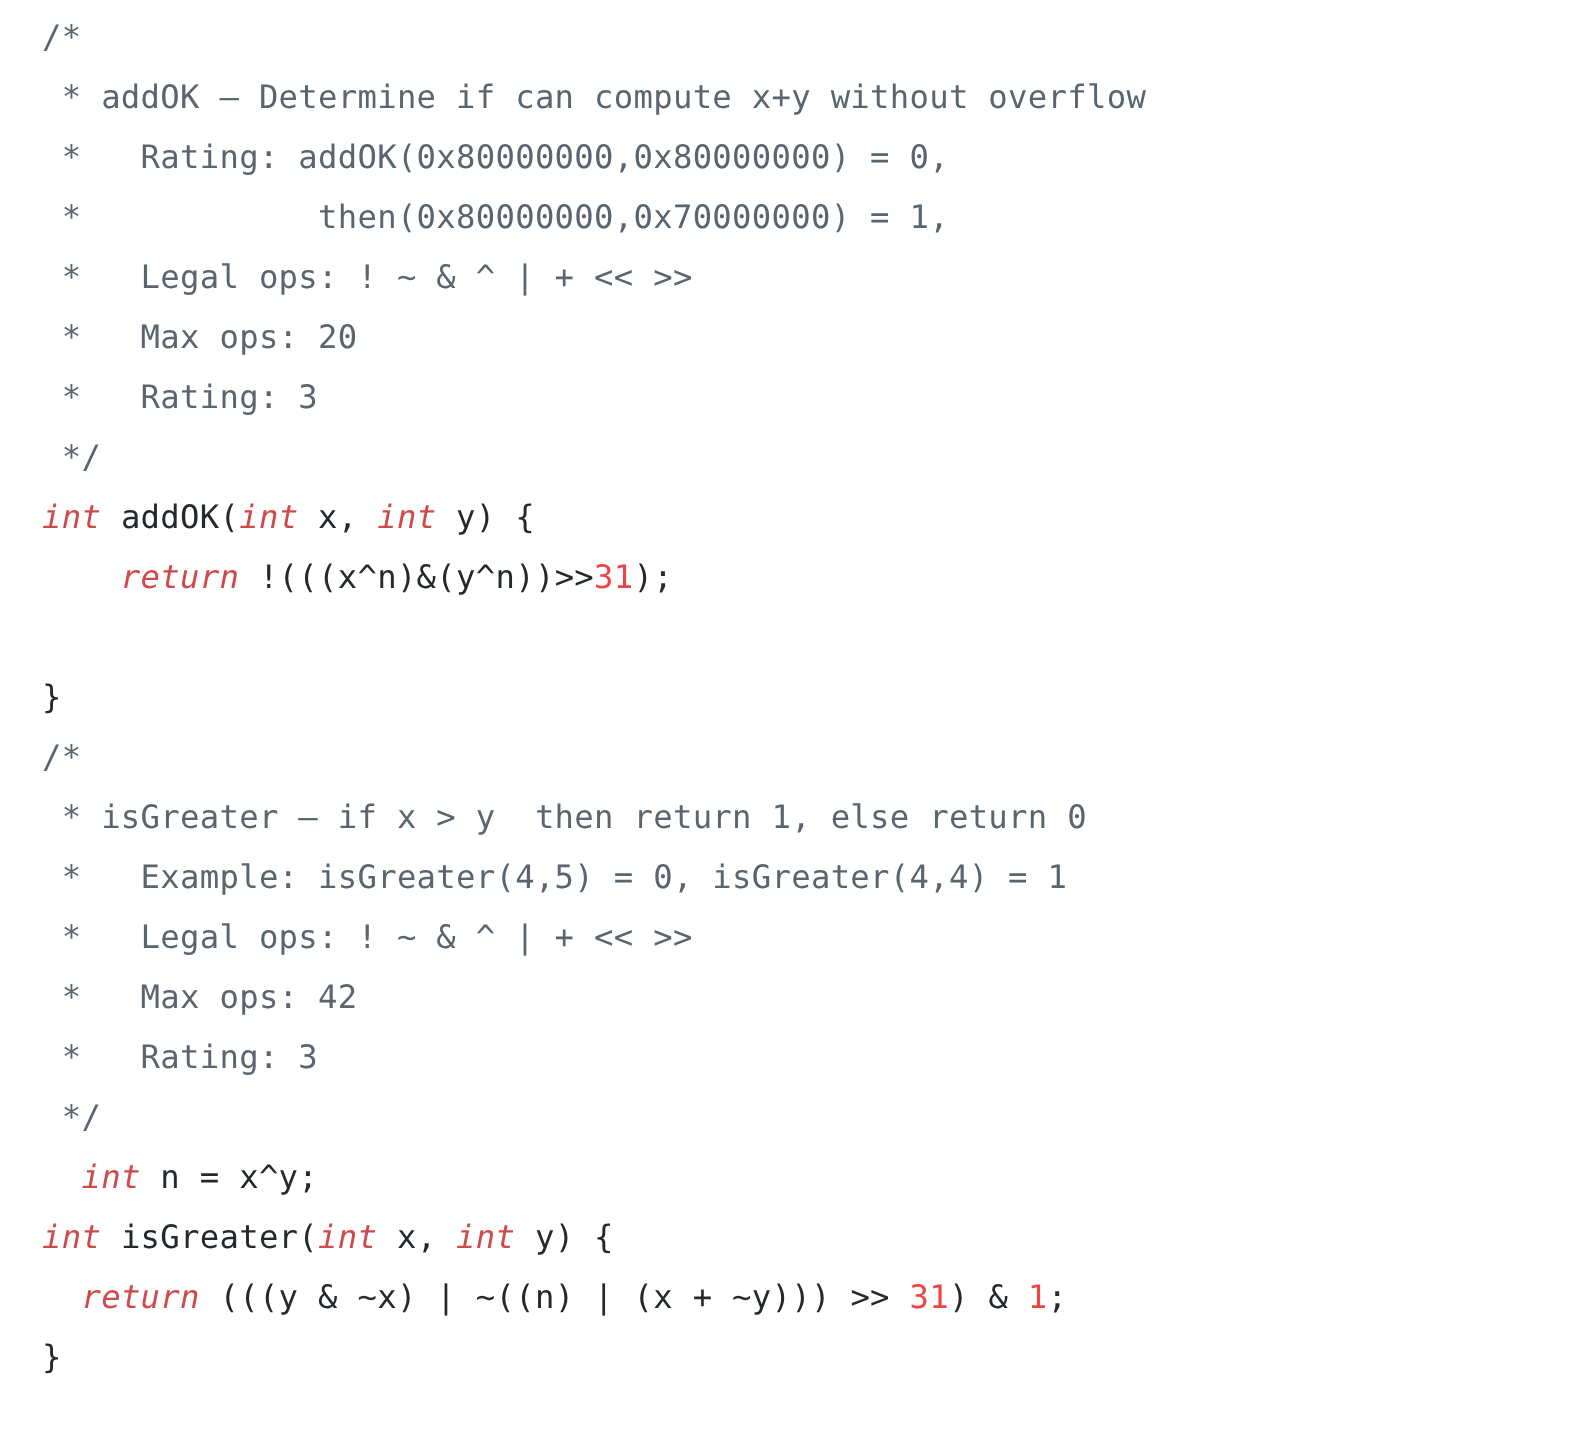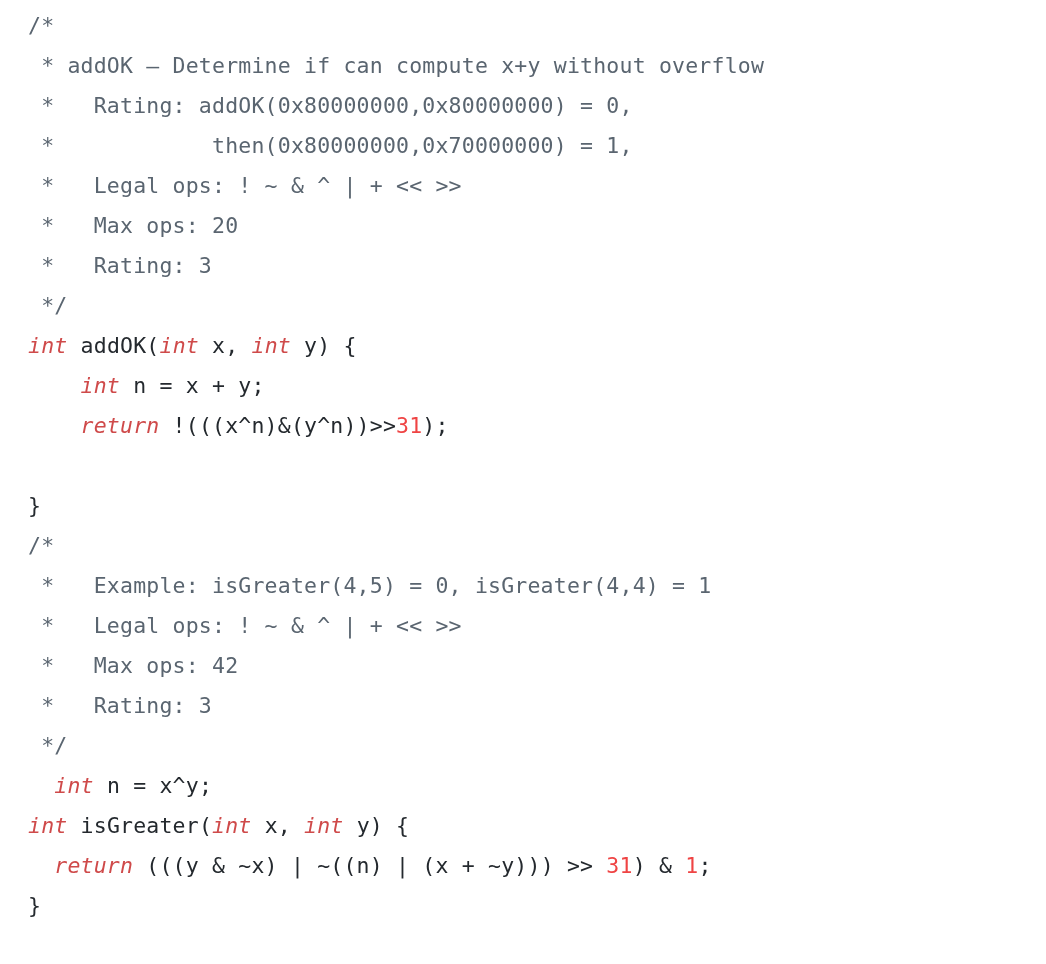--- a/index.html
+++ b/index.html
@@ -36,25 +36,25 @@
 <div id="code-block">
     <div class="code-line"><span class="tok-comment">/*</span></div>
     <div class="code-line"><span class="tok-comment"> * addOK – Determine if can compute x+y without overflow</span></div>
     <div class="code-line"><span class="tok-comment"> *   Rating: addOK(0x80000000,0x80000000) = 0,</span></div>
     <div class="code-line"><span class="tok-comment"> *            then(0x80000000,0x70000000) = 1,</span></div>
     <div class="code-line"><span class="tok-comment"> *   Legal ops: ! ~ &amp; ^ | + &lt;&lt; &gt;&gt;</span></div>
     <div class="code-line"><span class="tok-comment"> *   Max ops: 20</span></div>
     <div class="code-line"><span class="tok-comment"> *   Rating: 3</span></div>
     <div class="code-line"><span class="tok-comment"> */</span></div>
     <div class="code-line"><span class="tok-keyword">int</span><span class="tok-plain"> </span><span class="tok-function">addOK</span><span class="tok-plain">(</span><span class="tok-keyword">int</span><span class="tok-plain"> x, </span><span class="tok-keyword">int</span><span class="tok-plain"> y) {</span></div>
-    <div class="code-line"><span class="tok-plain">    </span><span class="tok-keyword">int</span><span class="tok-plain"> n = x + y;</span></div>
     <div class="code-line"><span class="tok-plain">    </span><span class="tok-keyword">return</span><span class="tok-plain"> !(((x^n)&amp;(y^n))&gt;&gt;</span><span class="tok-number">31</span><span class="tok-plain">);</span></div>
     <div class="code-line">&nbsp;</div>
     <div class="code-line"><span class="tok-plain">}</span></div>
     <div class="code-line"><span class="tok-comment">/*</span></div>
+    <div class="code-line"><span class="tok-comment"> * isGreater – if x &gt; y  then return 1, else return 0</span></div>
     <div class="code-line"><span class="tok-comment"> *   Example: isGreater(4,5) = 0, isGreater(4,4) = 1</span></div>
     <div class="code-line"><span class="tok-comment"> *   Legal ops: ! ~ &amp; ^ | + &lt;&lt; &gt;&gt;</span></div>
     <div class="code-line"><span class="tok-comment"> *   Max ops: 42</span></div>
     <div class="code-line"><span class="tok-comment"> *   Rating: 3</span></div>
     <div class="code-line"><span class="tok-comment"> */</span></div>
     <div class="code-line"><span class="tok-plain">  </span><span class="tok-keyword">int</span><span class="tok-plain"> n = x^y;</span></div>
     <div class="code-line"><span class="tok-keyword">int</span><span class="tok-plain"> </span><span class="tok-function">isGreater</span><span class="tok-plain">(</span><span class="tok-keyword">int</span><span class="tok-plain"> x, </span><span class="tok-keyword">int</span><span class="tok-plain"> y) {</span></div>
     <div class="code-line"><span class="tok-plain">  </span><span class="tok-keyword">return</span><span class="tok-plain"> (((y &amp; ~x) | ~((n) | (x + ~y))) &gt;&gt; </span><span class="tok-number">31</span><span class="tok-plain">) &amp; </span><span class="tok-number">1</span><span class="tok-plain">;</span></div>
     <div class="code-line"><span class="tok-plain">}</span></div>
   </div>

